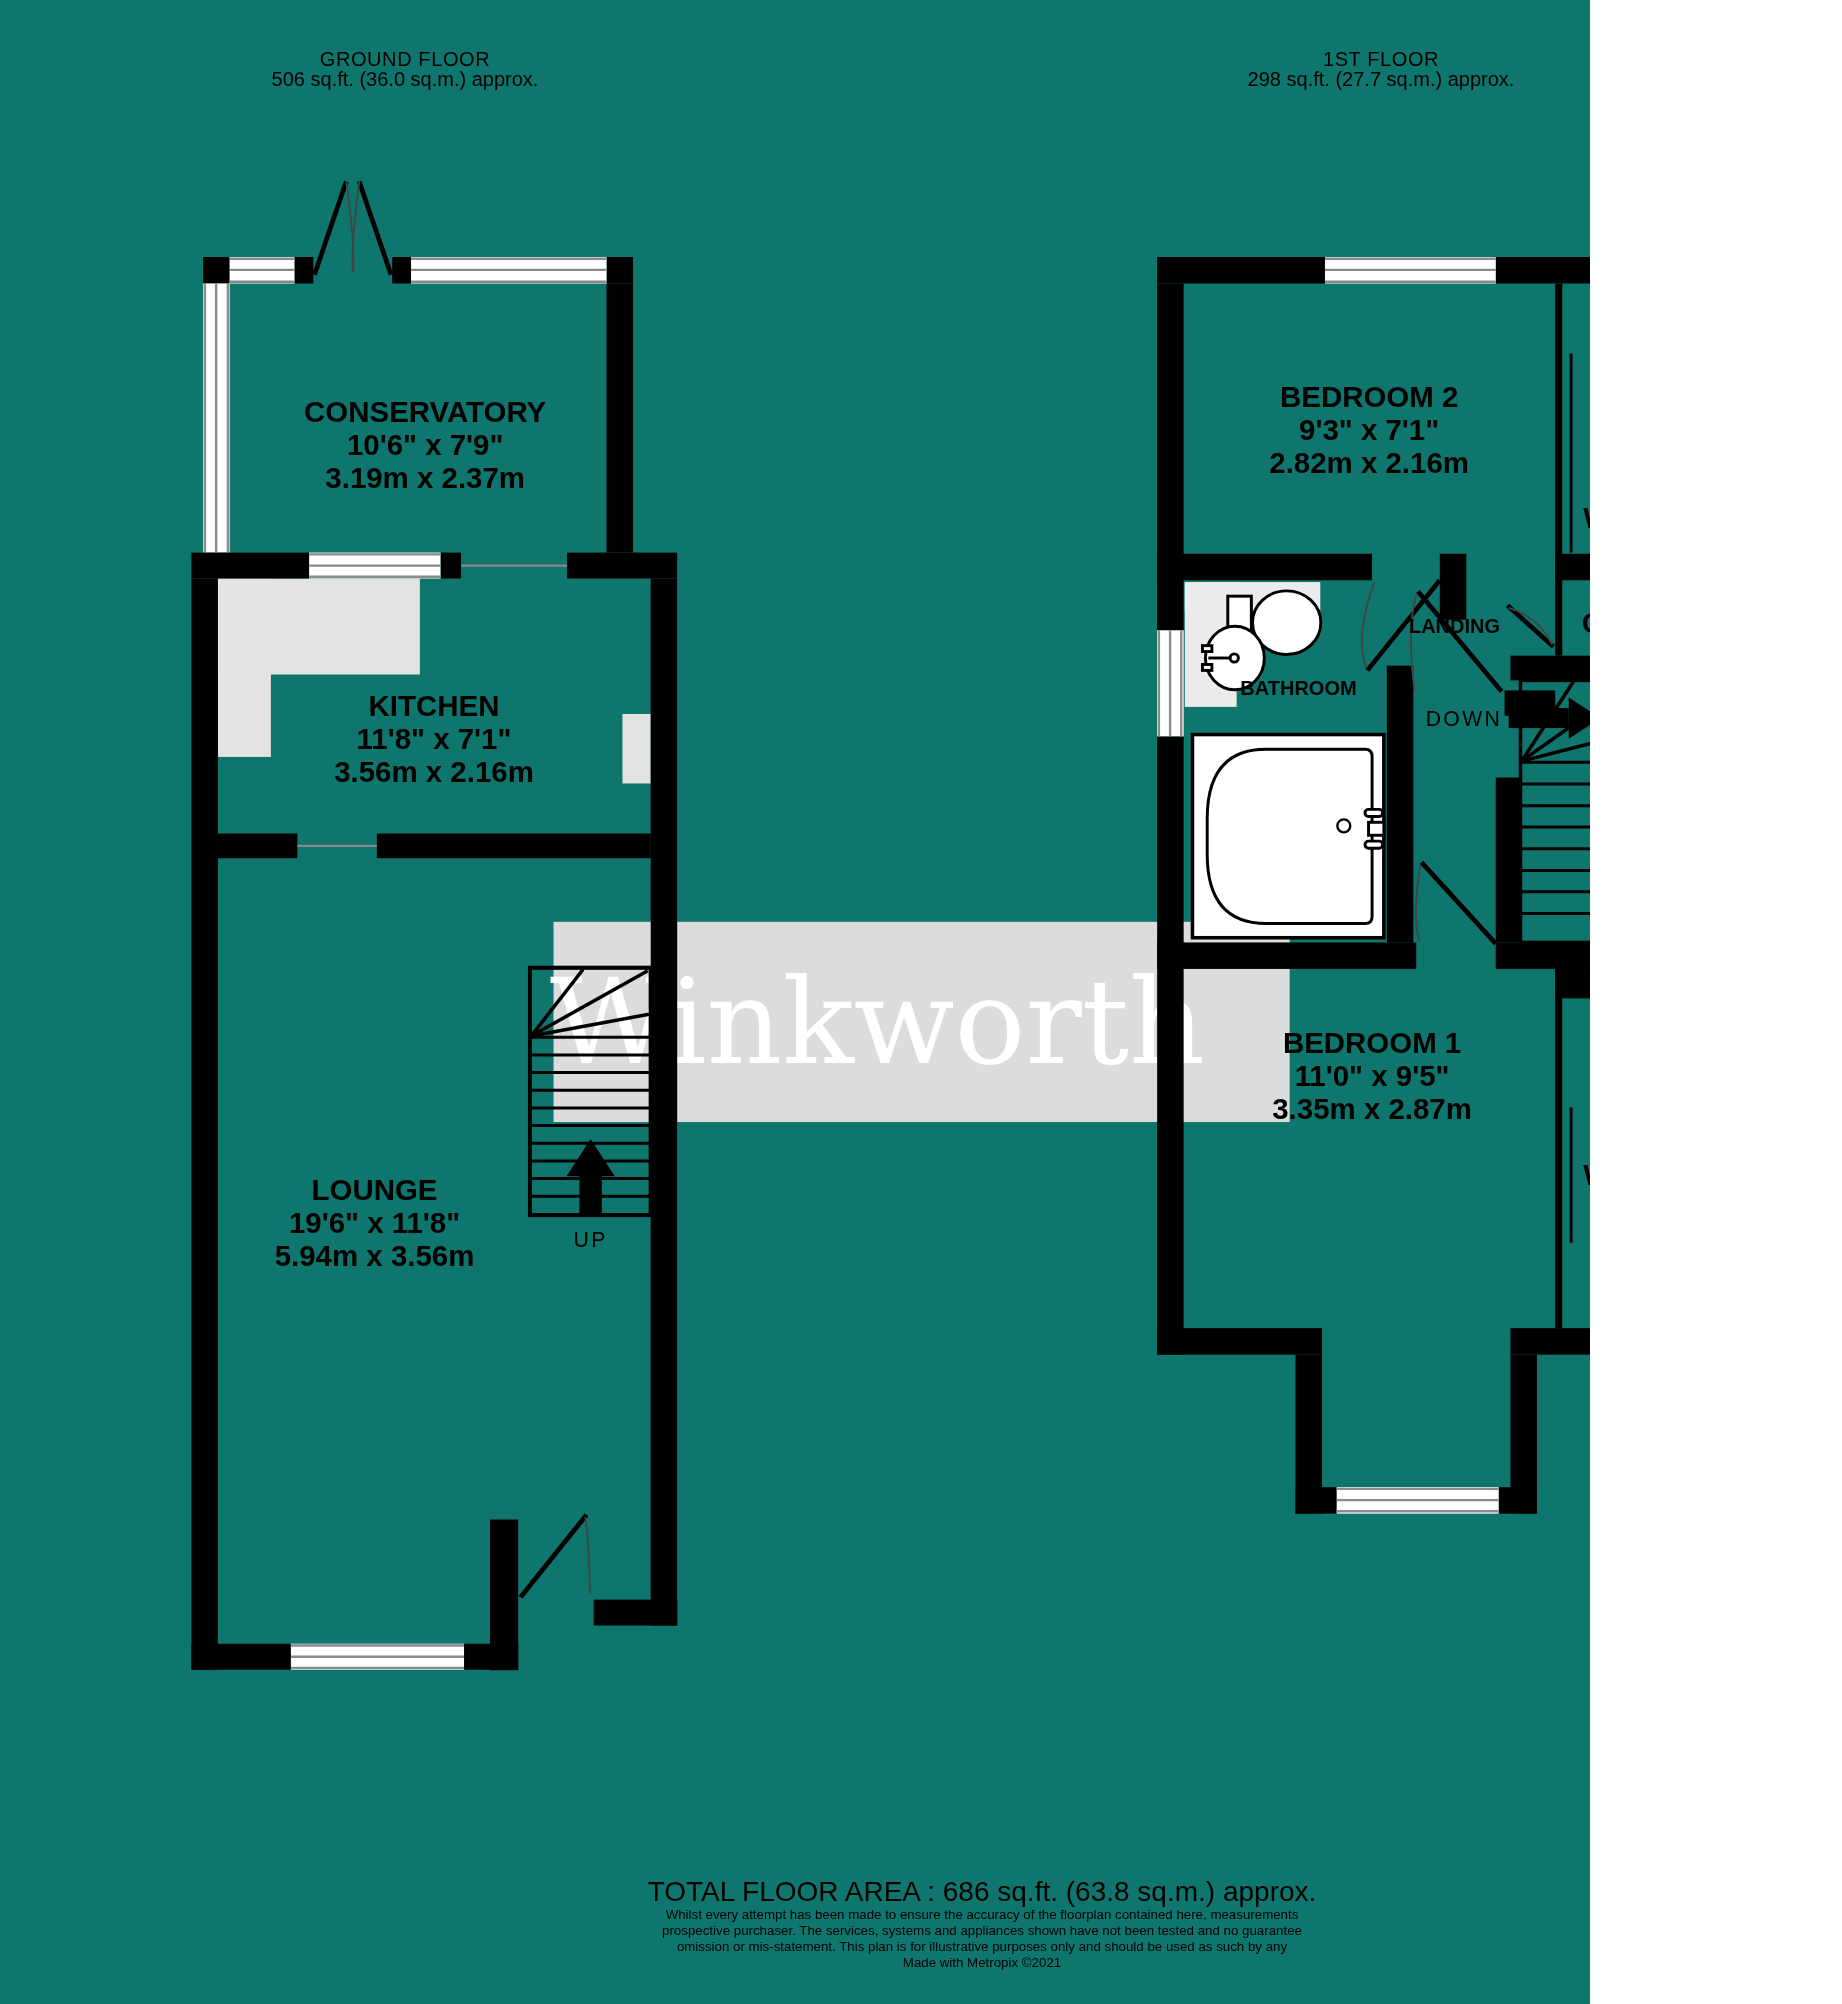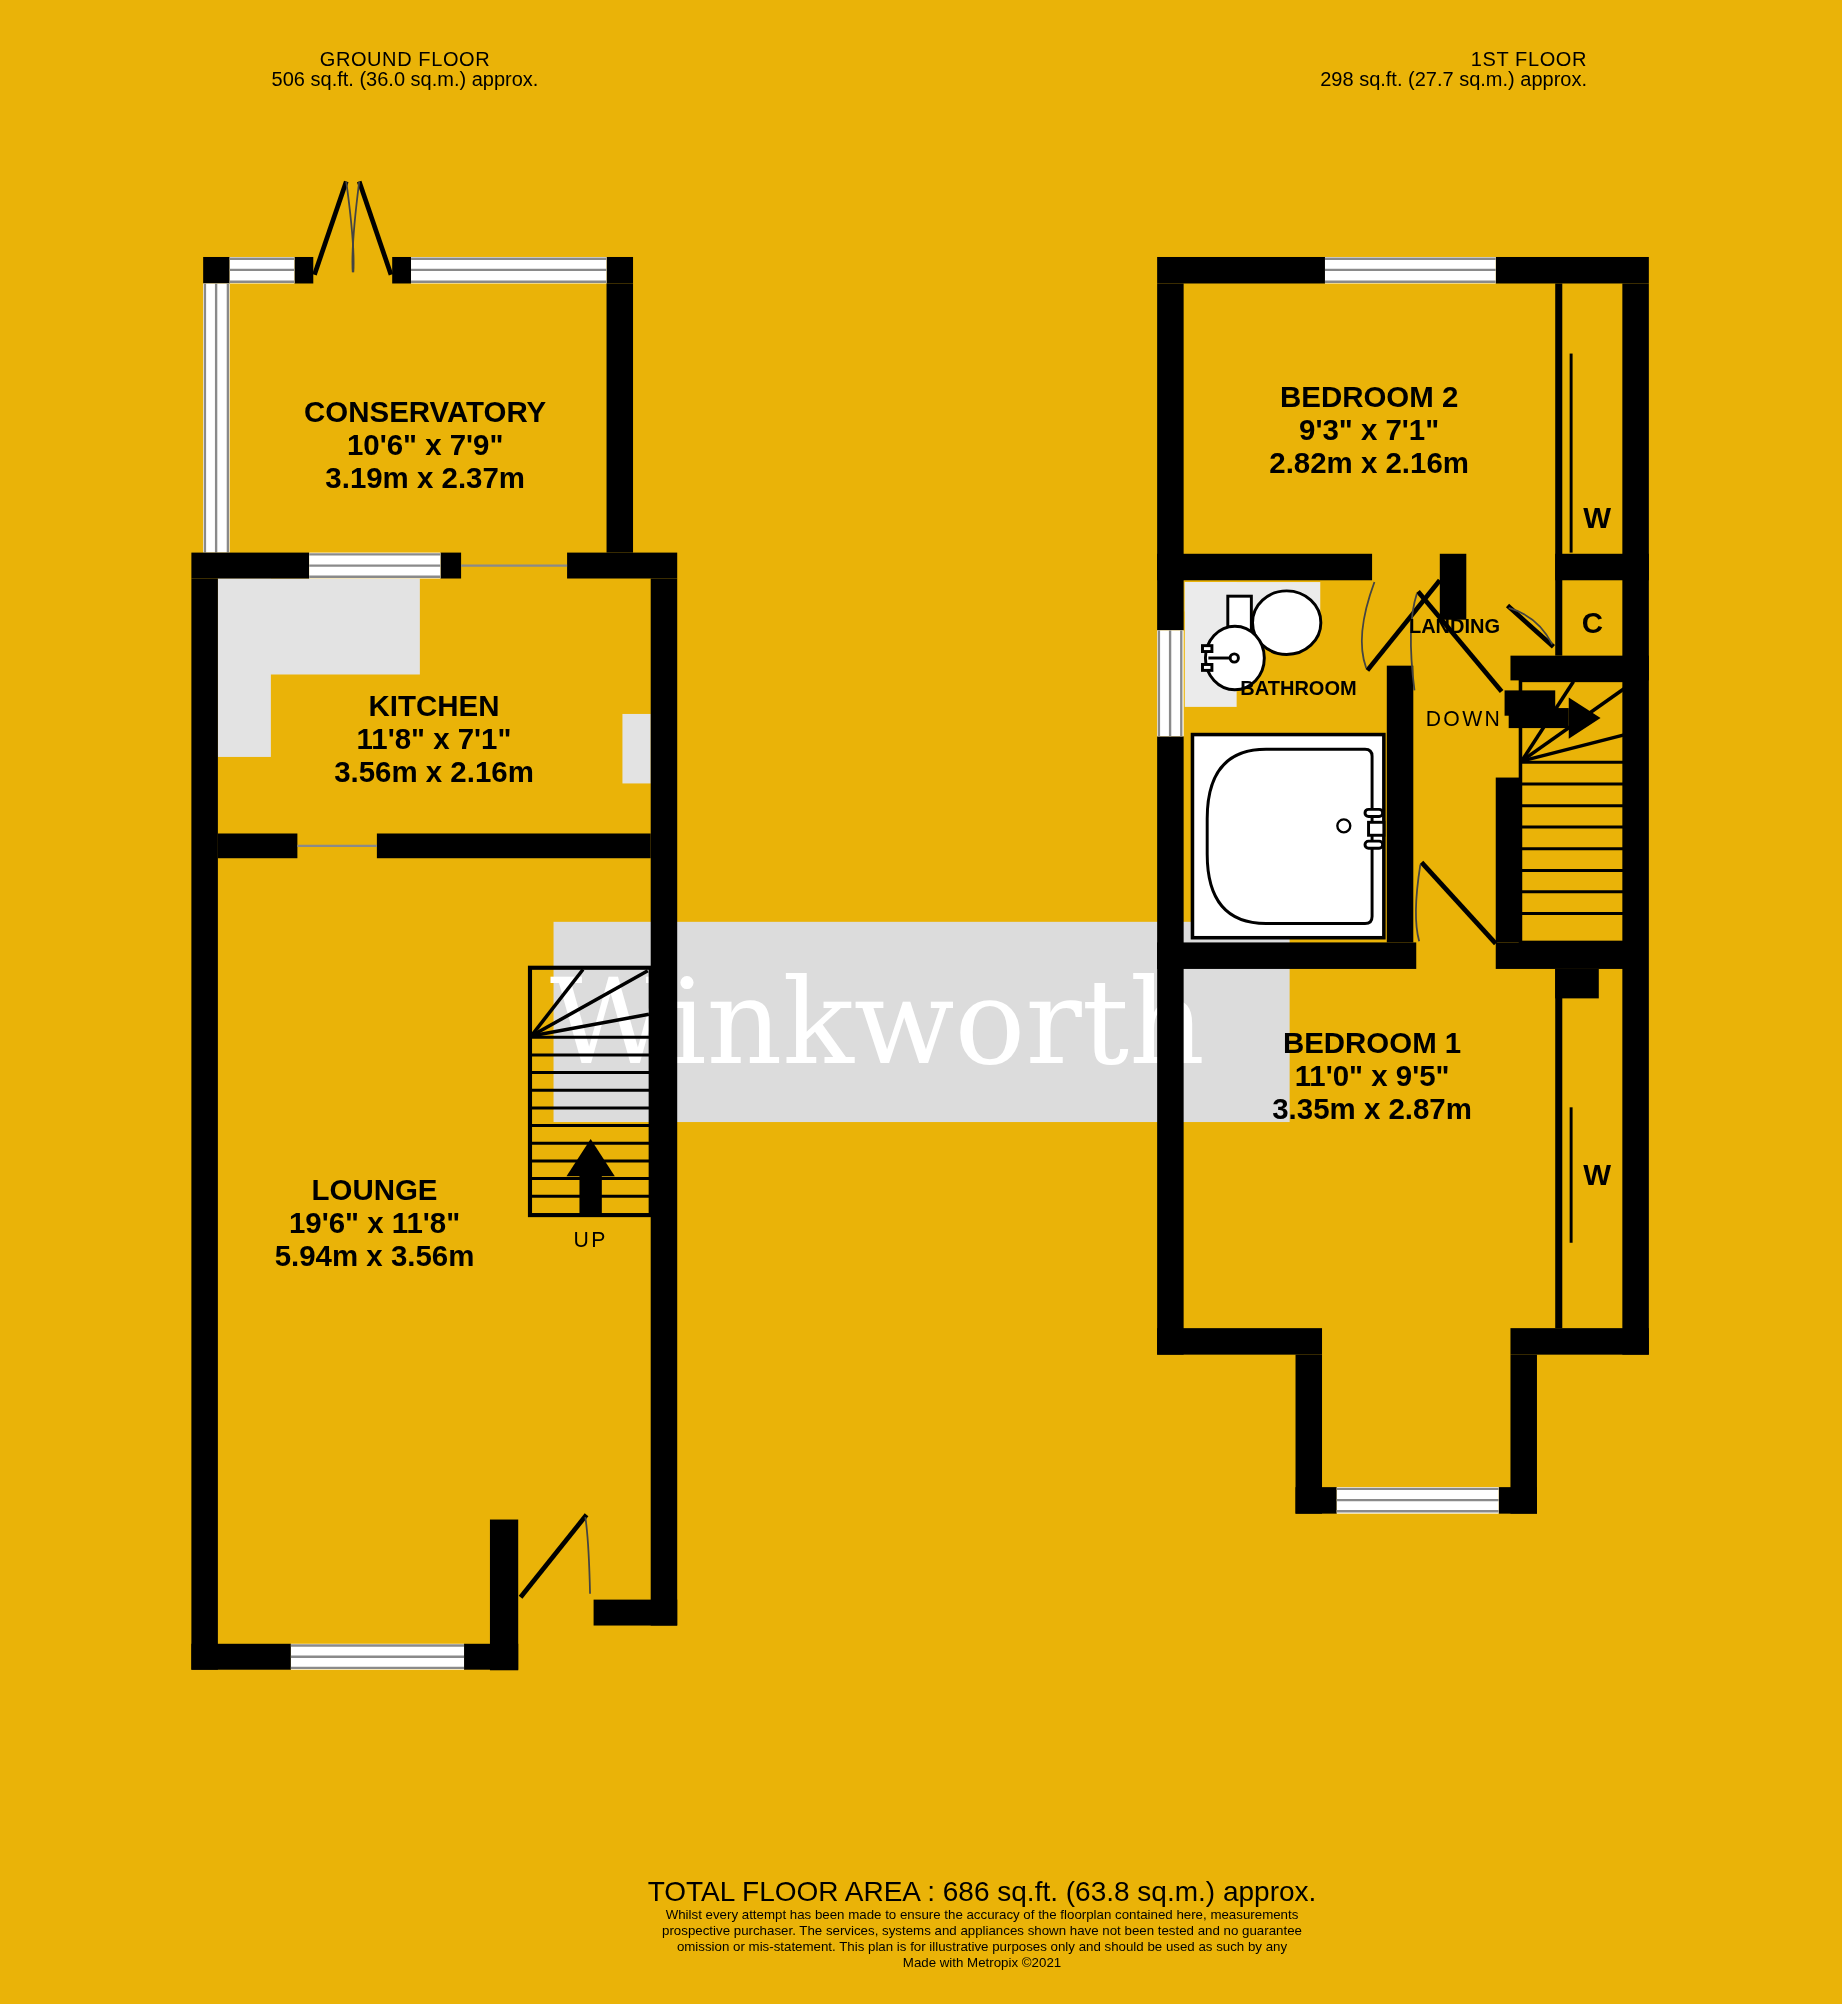--- a/index.html
+++ b/index.html
@@ -1,16 +1,16 @@
 <!DOCTYPE html>
 <html style="font-size:9.4px"><head>
 <meta charset="utf-8">
 <style>
   html,body{margin:0;padding:0;background:#fff;}
-  #page{position:relative;width:1842px;height:2005px;background:#eab308;overflow:hidden;
+  #page{position:relative;width:1590px;height:2005px;background:#0f766e;overflow:hidden;
         font-family:"Liberation Sans",sans-serif;color:#000;}
   .hdr{position:absolute;width:412px;text-align:center;font-size:20px;line-height:20px;}
   .hdr .t{letter-spacing:0.6px;}
   #plans{position:absolute;left:0;top:0;}
   .footer-total{position:absolute;left:511px;top:1880px;width:942px;text-align:center;
                 font-size:28px;line-height:23.6px;}
   .footer-disc{position:absolute;left:511px;top:1907px;width:942px;text-align:center;
                font-size:13.3px;line-height:16px;}
   
   .room-label{font-family:"Liberation Sans",sans-serif;font-weight:bold;font-size:50px;
@@ -33,21 +33,21 @@
 </style>
 </head>
 <body>
 
 <div id="page">
 
   <div class="hdr" style="left:199px;top:49px;">
     <div class="t">GROUND FLOOR</div>
     <div>506 sq.ft. (36.0 sq.m.) approx.</div>
   </div>
-  <div class="hdr" style="left:1175px;top:49px;text-align:right;">
+  <div class="hdr" style="left:1175px;top:49px;">
     <div class="t">1ST FLOOR</div>
     <div>298 sq.ft. (27.7 sq.m.) approx.</div>
   </div>
 
   <svg id="plans" width="1842" height="2005" viewBox="0 0 3128 3404">
 
     <g>
       <rect x="370" y="982" width="343" height="163" fill="#e3e3e3"></rect>
       <rect x="370" y="982" width="90" height="303" fill="#e3e3e3"></rect>
       <rect x="1057" y="1212" width="48" height="118" fill="#e3e3e3"></rect>

